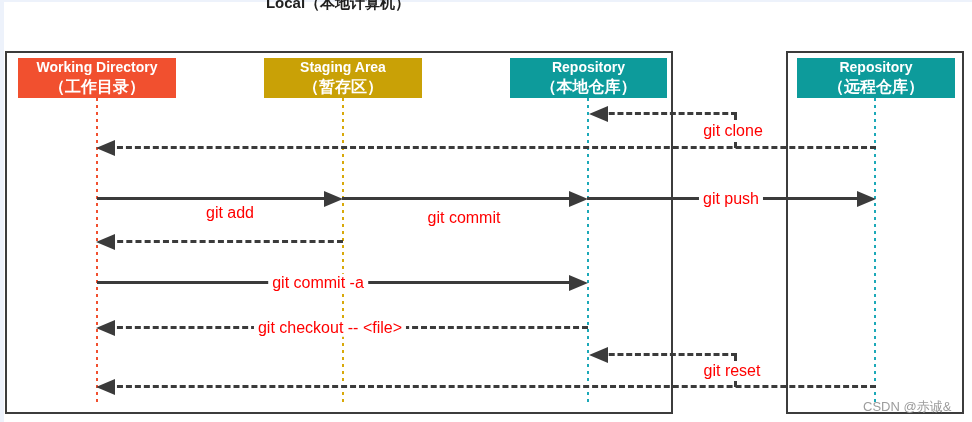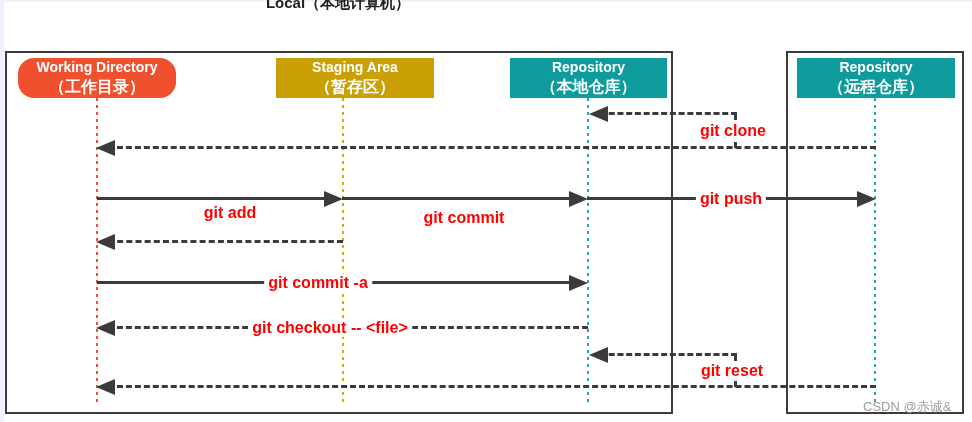--- a/index.html
+++ b/index.html
@@ -26,21 +26,21 @@
   .ll-gold{background:repeating-linear-gradient(to bottom,#d8a90a 0 3px,transparent 3px 7px);}
   .ll-teal{background:repeating-linear-gradient(to bottom,#1ca9b8 0 3px,transparent 3px 7px);}
   .ln{position:absolute;height:0;border-top:3px solid #3b3b3b;}
   .dash{border-top-style:dashed;}
   .vln{position:absolute;width:0;border-left:3px dashed #3b3b3b;}
   .ah{position:absolute;width:0;height:0;border-top:8px solid transparent;border-bottom:8px solid transparent;}
   .ah-l{border-right:19px solid #3b3b3b;}
   .ah-r{border-left:19px solid #3b3b3b;}
   .lbl{
     position:absolute;transform:translate(-50%,-50%);z-index:2;
-    background:#fff;color:#ff0000;font-weight:700;font-size:16px;line-height:1.15;
+    background:#fff;color:#ff0000;font-weight:400;font-size:16px;line-height:1.15;
     padding:0 4px;white-space:nowrap;
   }
   .watermark{
     position:absolute;left:863px;top:398px;z-index:3;
     font-size:13px;color:#9c9c9c;white-space:nowrap;
   }
 </style>
 </head>
 <body>
 
@@ -49,25 +49,25 @@
   <div class="hdr" style="left:338px;top:3px;">Local（本地计算机）</div>
 
   <div class="container" style="left:5px;top:51px;width:668px;height:363px;"></div>
   <div class="container" style="left:786px;top:51px;width:178px;height:363px;"></div>
 
   <div class="lifeline ll-red" style="left:96px;"></div>
   <div class="lifeline ll-gold" style="left:342px;"></div>
   <div class="lifeline ll-teal" style="left:587px;"></div>
   <div class="lifeline ll-teal" style="left:874px;"></div>
 
-  <div class="node" style="left:18px;top:58px;width:158px;height:40px;background:#f1502f;border-radius:16px;">
+  <div class="node" style="left:18px;top:58px;width:158px;height:40px;background:#f1502f;">
     <div class="nt">Working Directory</div>
     <div class="ns">（工作目录）</div>
   </div>
-  <div class="node" style="left:264px;top:58px;width:158px;height:40px;background:#c9a106;margin-left:12px;">
+  <div class="node" style="left:264px;top:58px;width:158px;height:40px;background:#c9a106;">
     <div class="nt">Staging Area</div>
     <div class="ns">（暂存区）</div>
   </div>
   <div class="node" style="left:510px;top:58px;width:157px;height:40px;background:#0d9b9b;">
     <div class="nt">Repository</div>
     <div class="ns">（本地仓库）</div>
   </div>
   <div class="node" style="left:797px;top:58px;width:158px;height:40px;background:#0d9b9b;">
     <div class="nt">Repository</div>
     <div class="ns">（远程仓库）</div>

